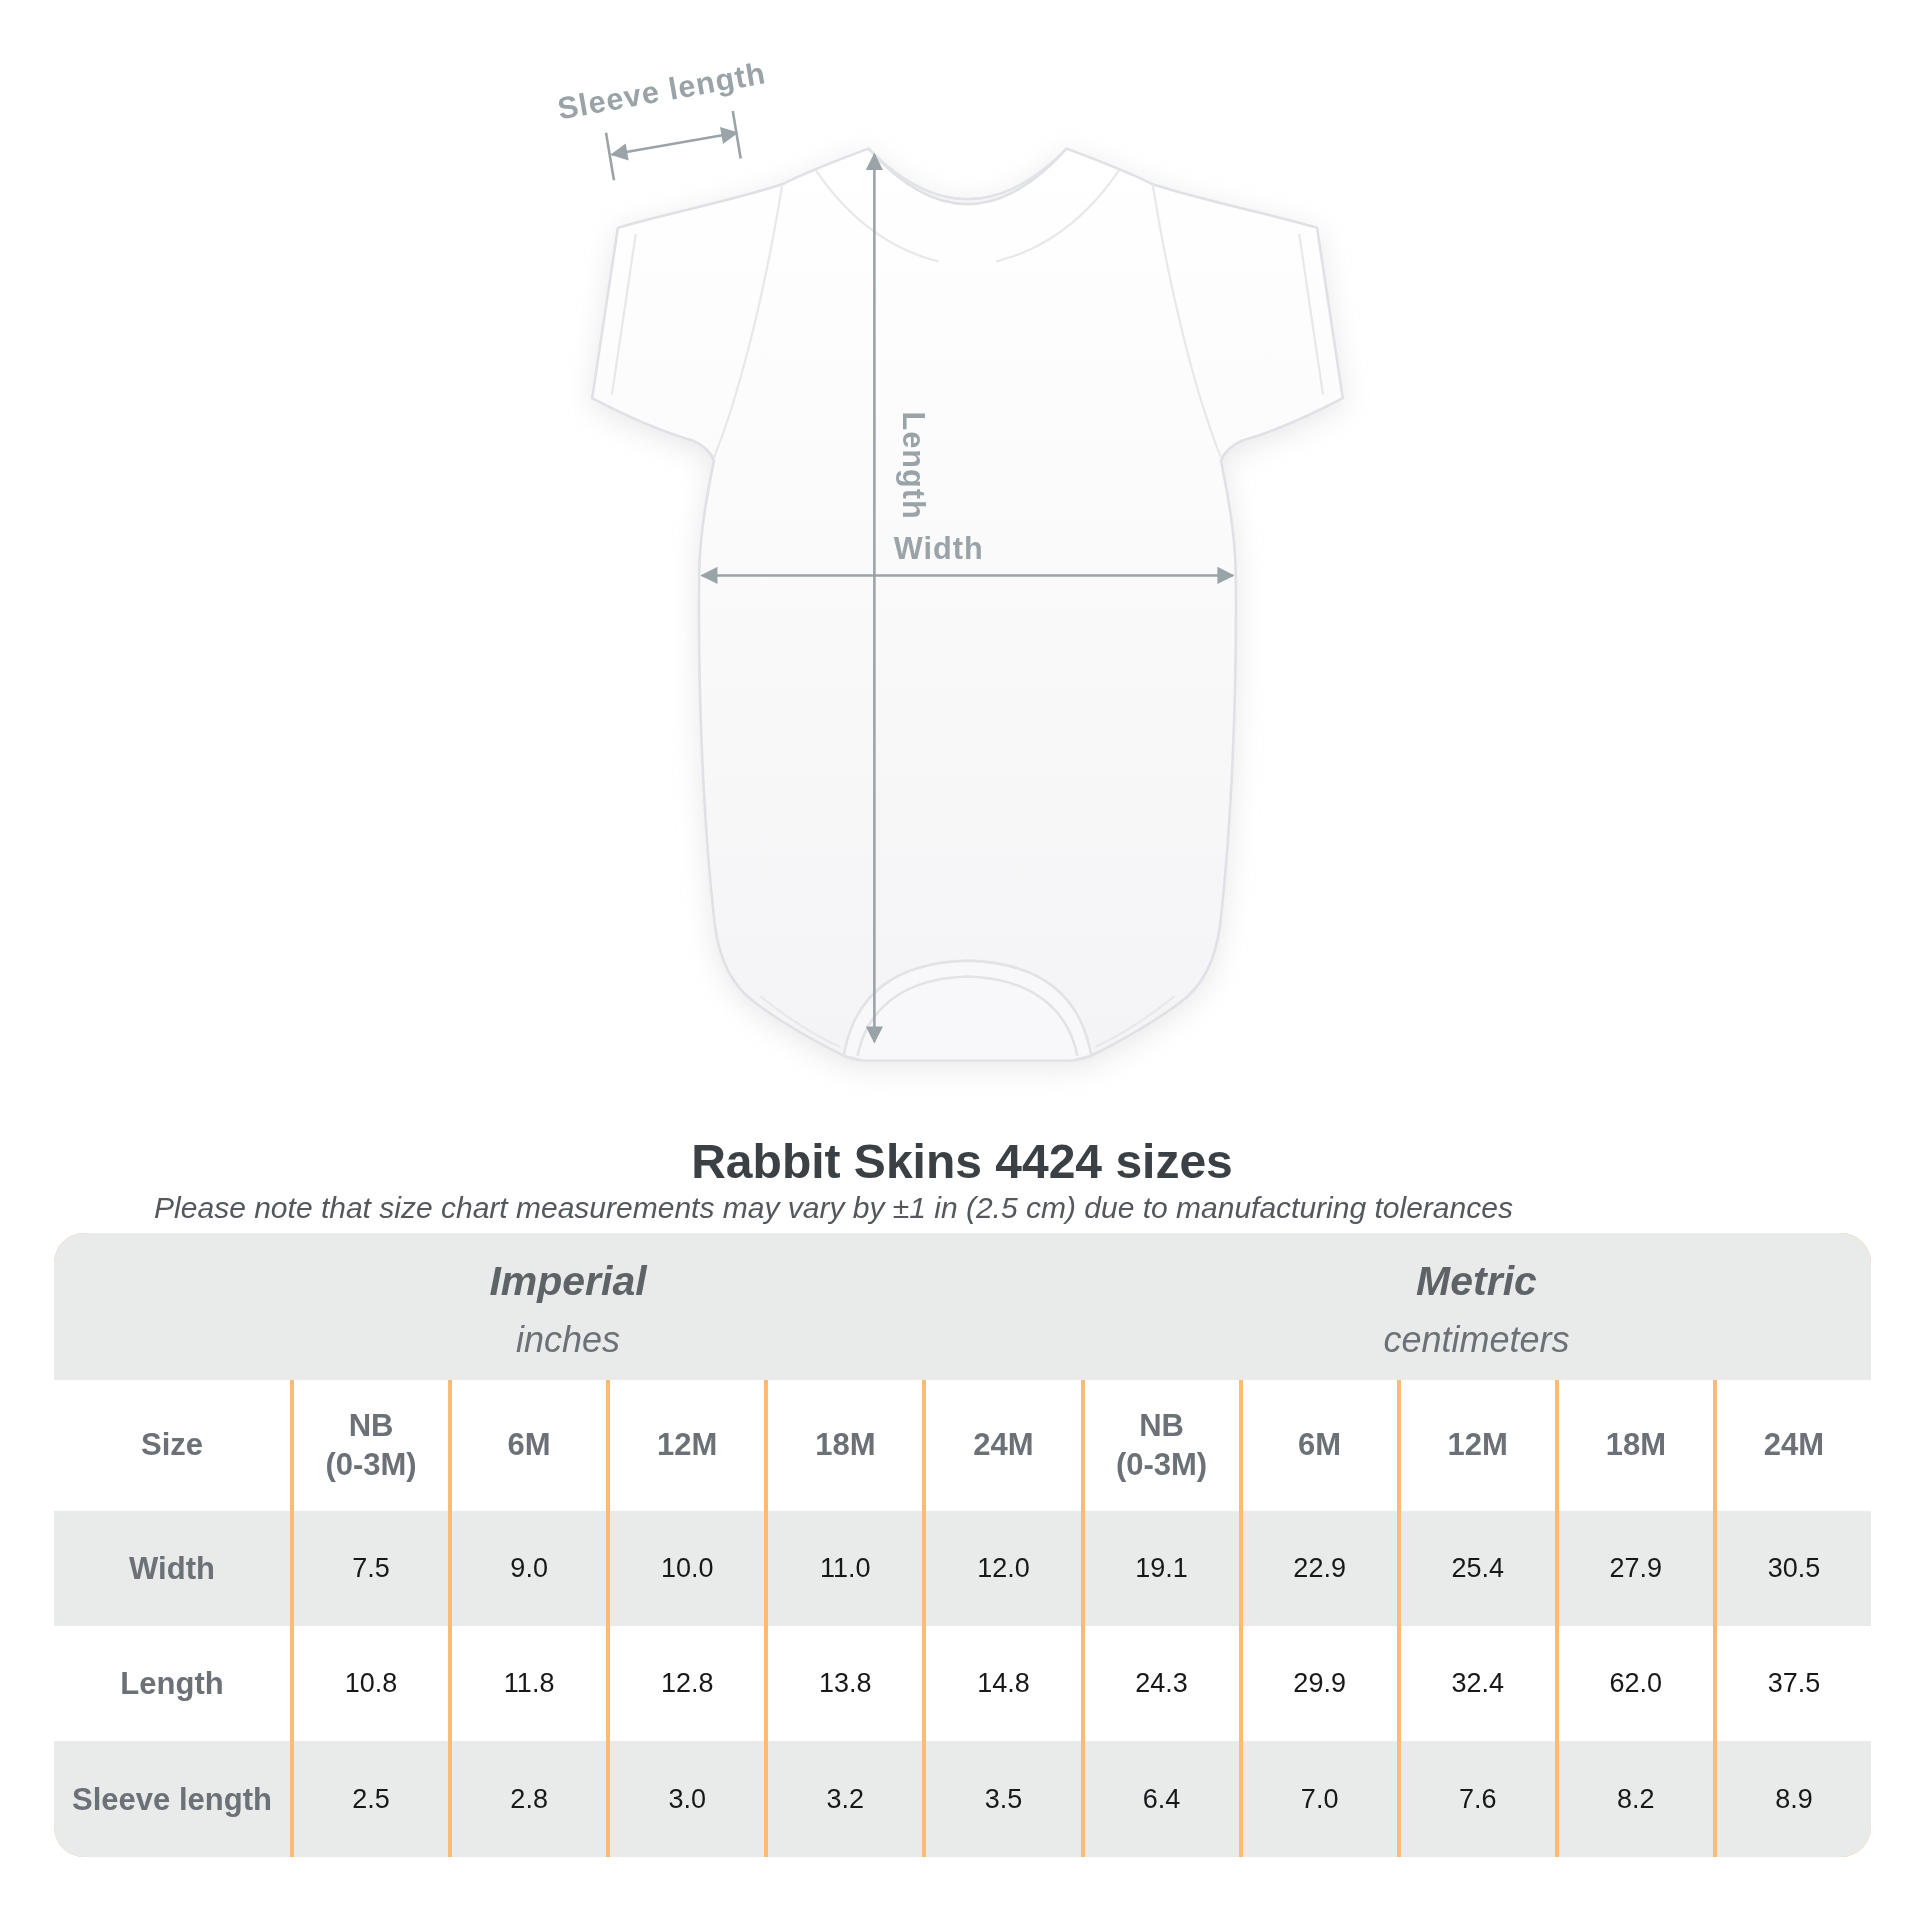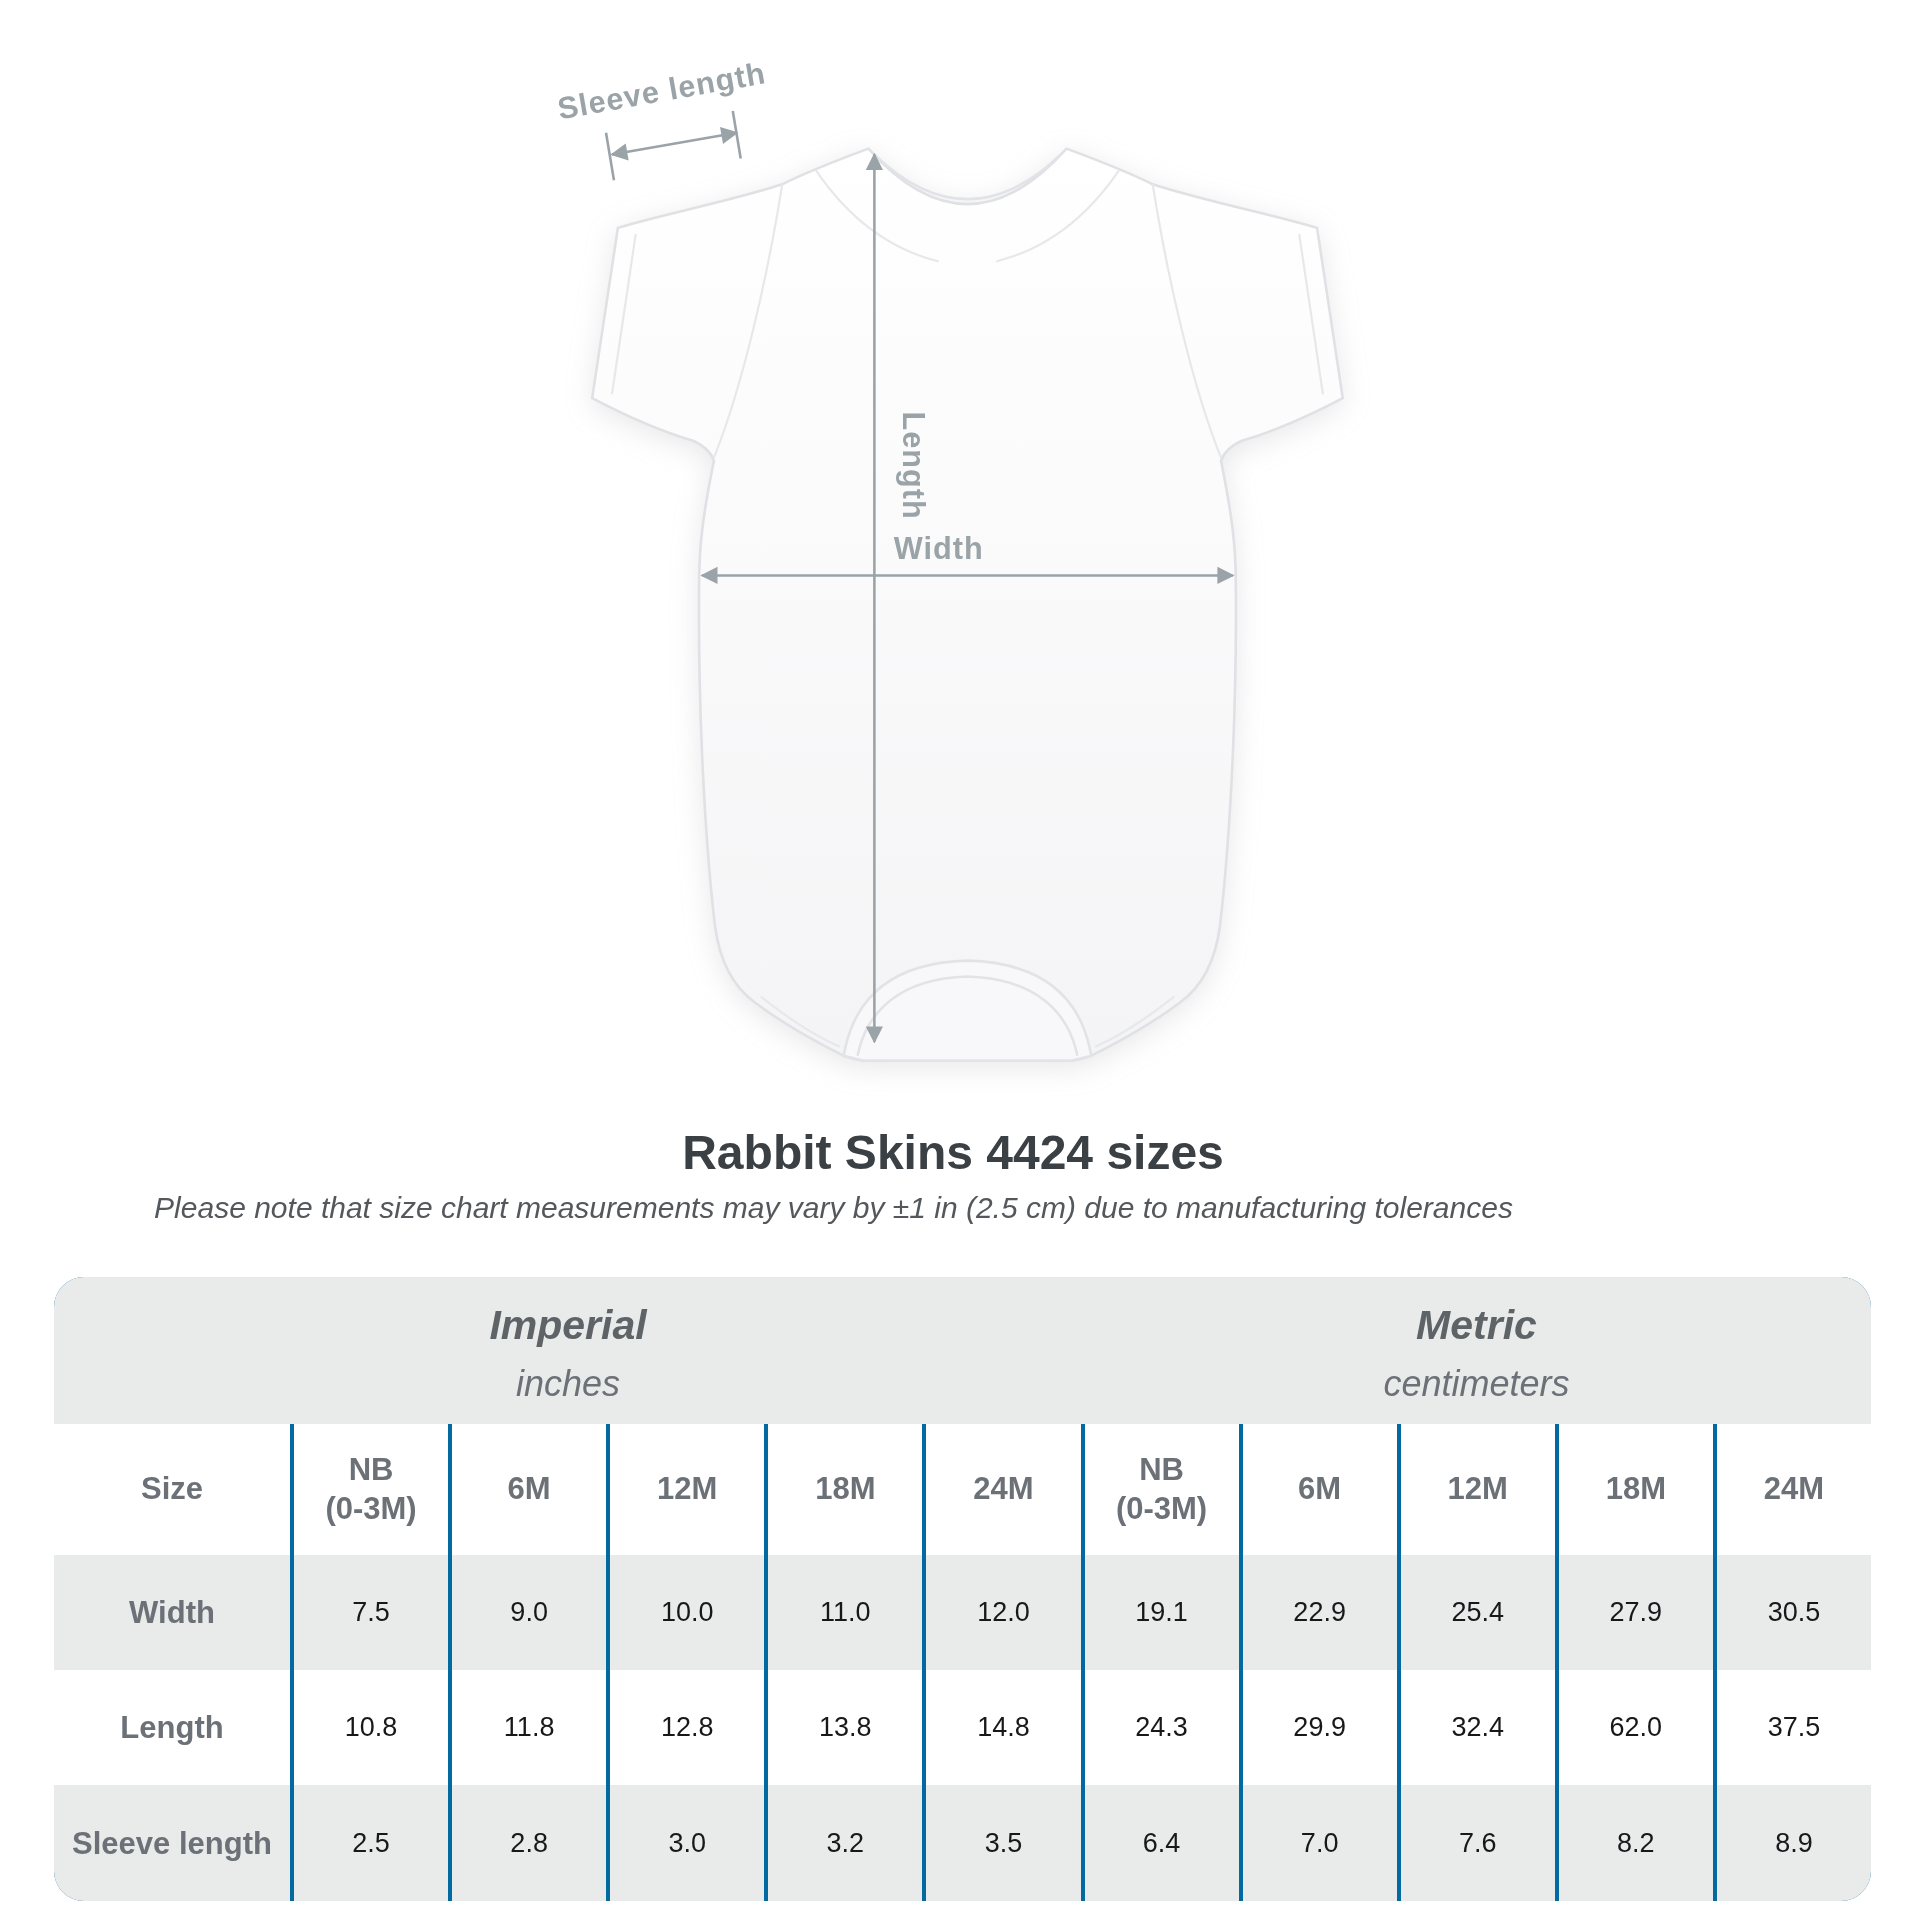--- a/index.html
+++ b/index.html
@@ -10,30 +10,30 @@
   
   .diagram-wrap{position:absolute;left:0;top:0;width:1927px;height:1238px;}
   .garment{filter:drop-shadow(0 6px 14px rgba(140,140,150,0.20));}
   .seam{fill:none;stroke:#e7e8ea;stroke-width:2.2;}
   .bind{fill:none;stroke:#e2e3e6;stroke-width:2.6;}
   .dim{fill:none;stroke:#9aa3a7;stroke-width:2.6;}
   .dim-text{fill:#9aa3a7;font-weight:700;font-size:31px;letter-spacing:1px;}
   
   .title{
     position:absolute;left:0;top:1117px;width:1890px;text-align:center;
-    font-size:48px;font-weight:700;color:#3b4045;margin:8px;
+    font-size:48px;font-weight:700;color:#3b4045;margin:17px;
   }
   .subtitle{
     position:absolute;left:0;top:1191px;width:1667px;text-align:center;
     font-size:30px;font-style:italic;color:#54585c;margin:0;
   }
   
   .size-table{
-    position:absolute;left:54px;top:1277px;width:1817px;height:624px;
-    background:#0369a1;border-radius:30px;overflow:hidden;
+    position:absolute;left:54px;top:1233px;width:1817px;height:624px;
+    background:#fdba74;border-radius:30px;overflow:hidden;
     display:grid;grid-template-columns:236px repeat(10,1fr);
     grid-template-rows:147px 131px 115px 115px 117px;column-gap:4px;
   }
   .cell{display:flex;align-items:center;justify-content:center;text-align:center;}
   .c-white{background:#ffffff;}
   .c-gray{background:#e9eaea;}
   .band{grid-column:1 / -1;display:flex;align-items:stretch;background:#e9eaea;}
   .band-half{display:flex;flex-direction:column;align-items:center;justify-content:center;gap:14px;padding-top:6px;}
   .band-left{width:1028px;}
   .band-right{flex:1;}

